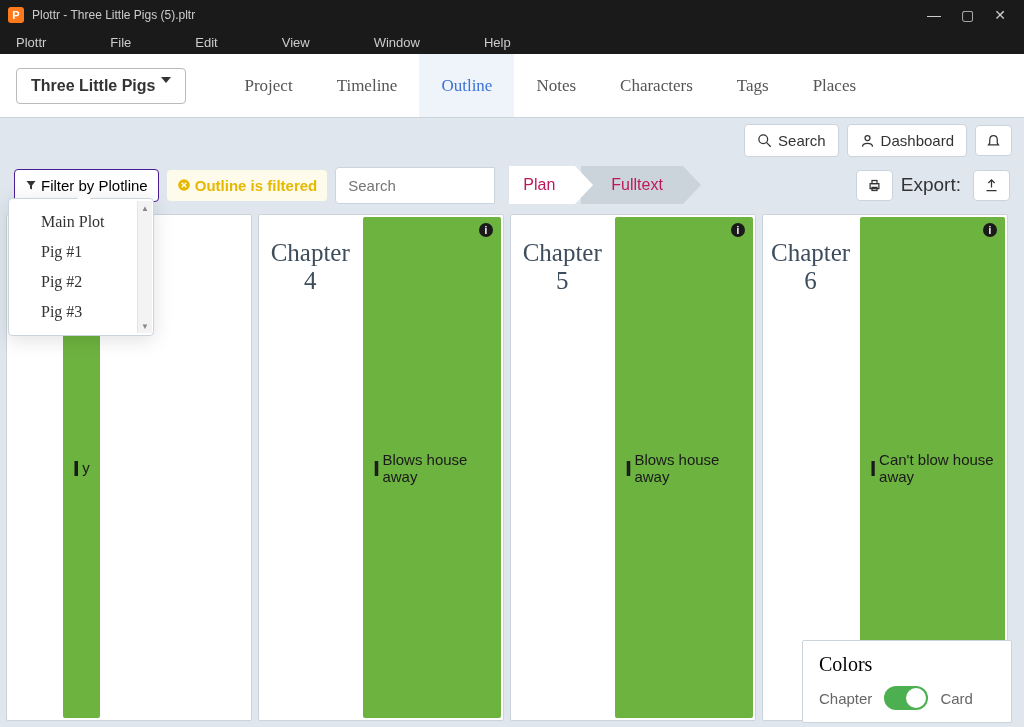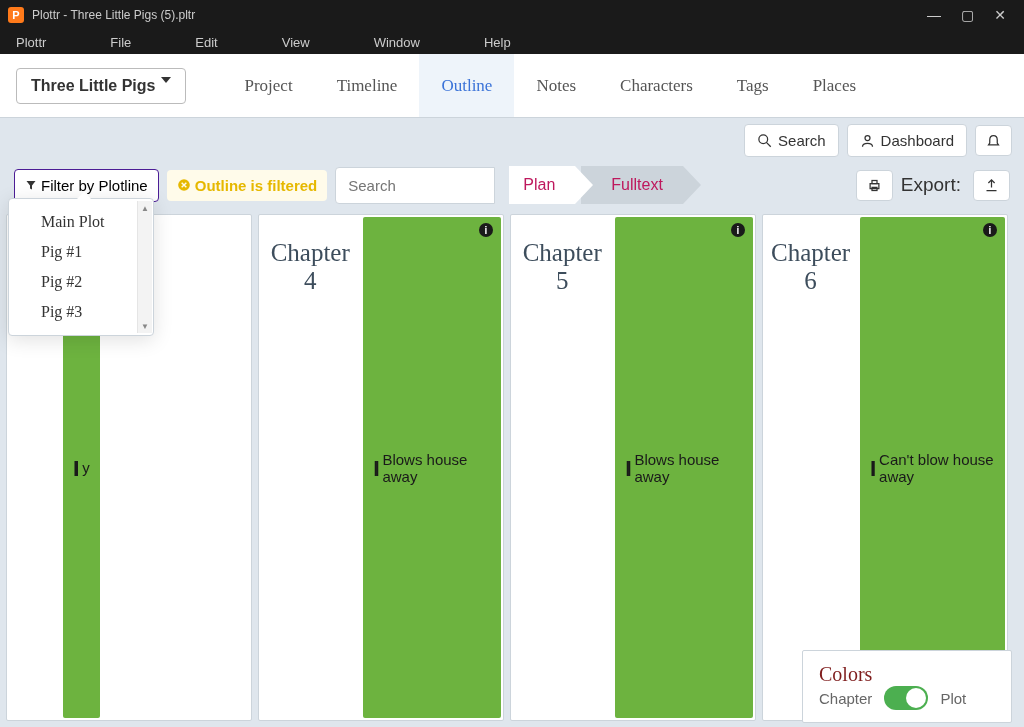--- a/index.html
+++ b/index.html
@@ -322,21 +322,22 @@
   bottom: 4px;
   background: #fff;
   border: 1px solid #ccd4db;
   border-radius: 2px;
   padding: 12px 16px;
   width: 210px;
 }
 .colors-panel h4 {
   font-family: Georgia, serif;
   font-size: 20px;
-  color: #7f1d1d;
+  color: #000000;
+  margin-bottom: 10px;
   font-weight: normal;
 }
 .toggle-row {
   display: flex;
   align-items: center;
   gap: 12px;
   font-size: 15px;
   color: #666;
 }
 .toggle {
@@ -487,21 +488,21 @@
     </div>
   </div>
 
   <div class="colors-panel">
     <h4>Colors</h4>
     <div class="toggle-row">
       <span>Chapter</span>
       <div class="toggle">
           <div class="knob"></div>
         </div>
-      <span>Plot</span>
+      <span>Card</span>
     </div>
   </div>
 </div>
 
 <div class="filter-popover">
   <div class="popover-scroll">
     <div class="popover-item">Main Plot</div>
     <div class="popover-item">Pig #1</div>
     <div class="popover-item">Pig #2</div>
     <div class="popover-item">Pig #3</div>

